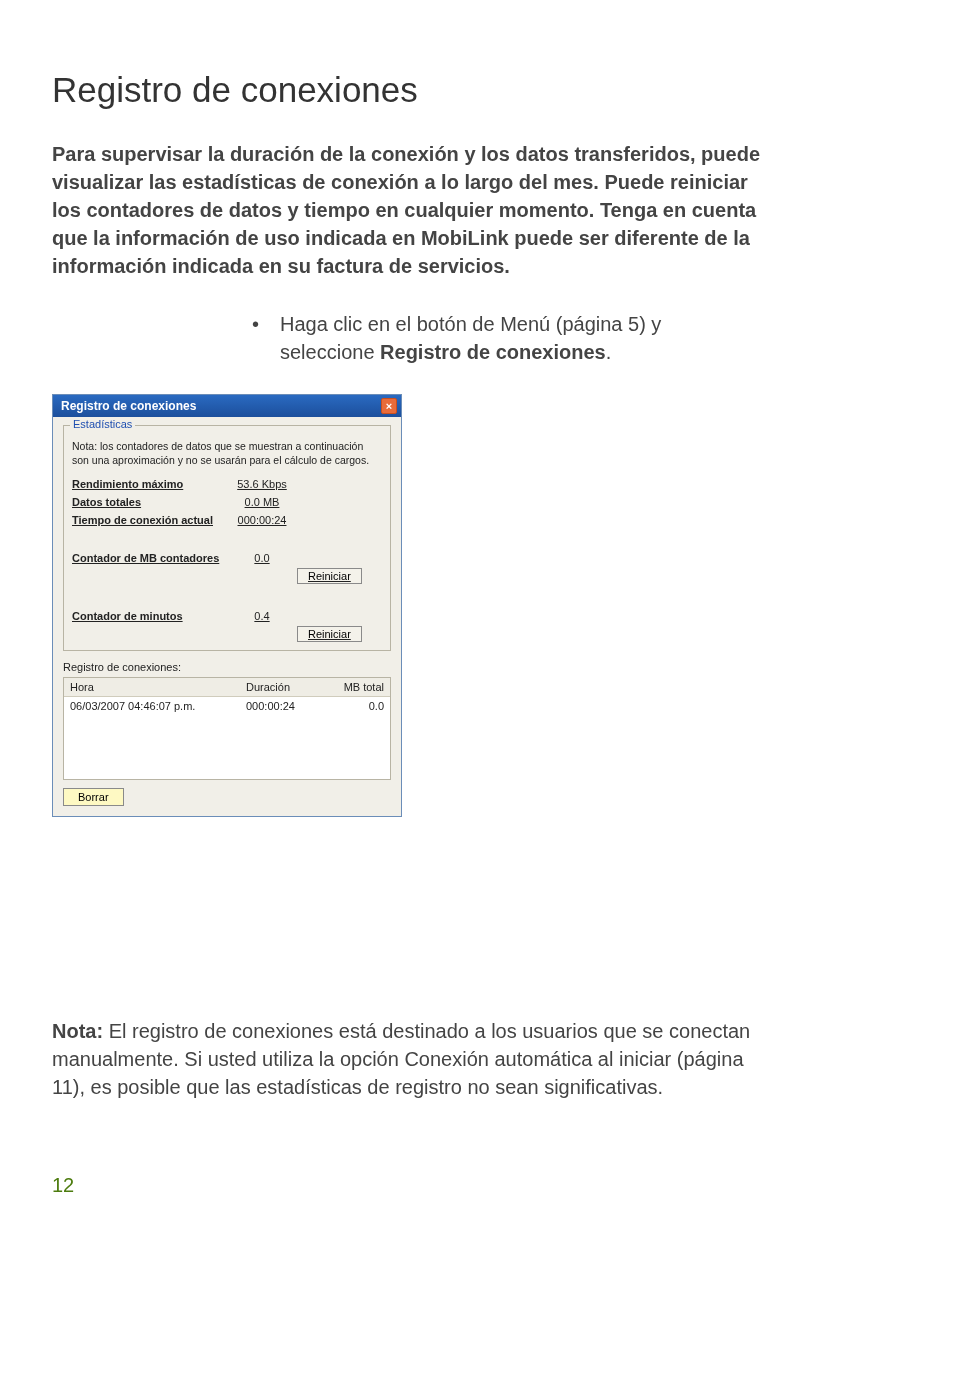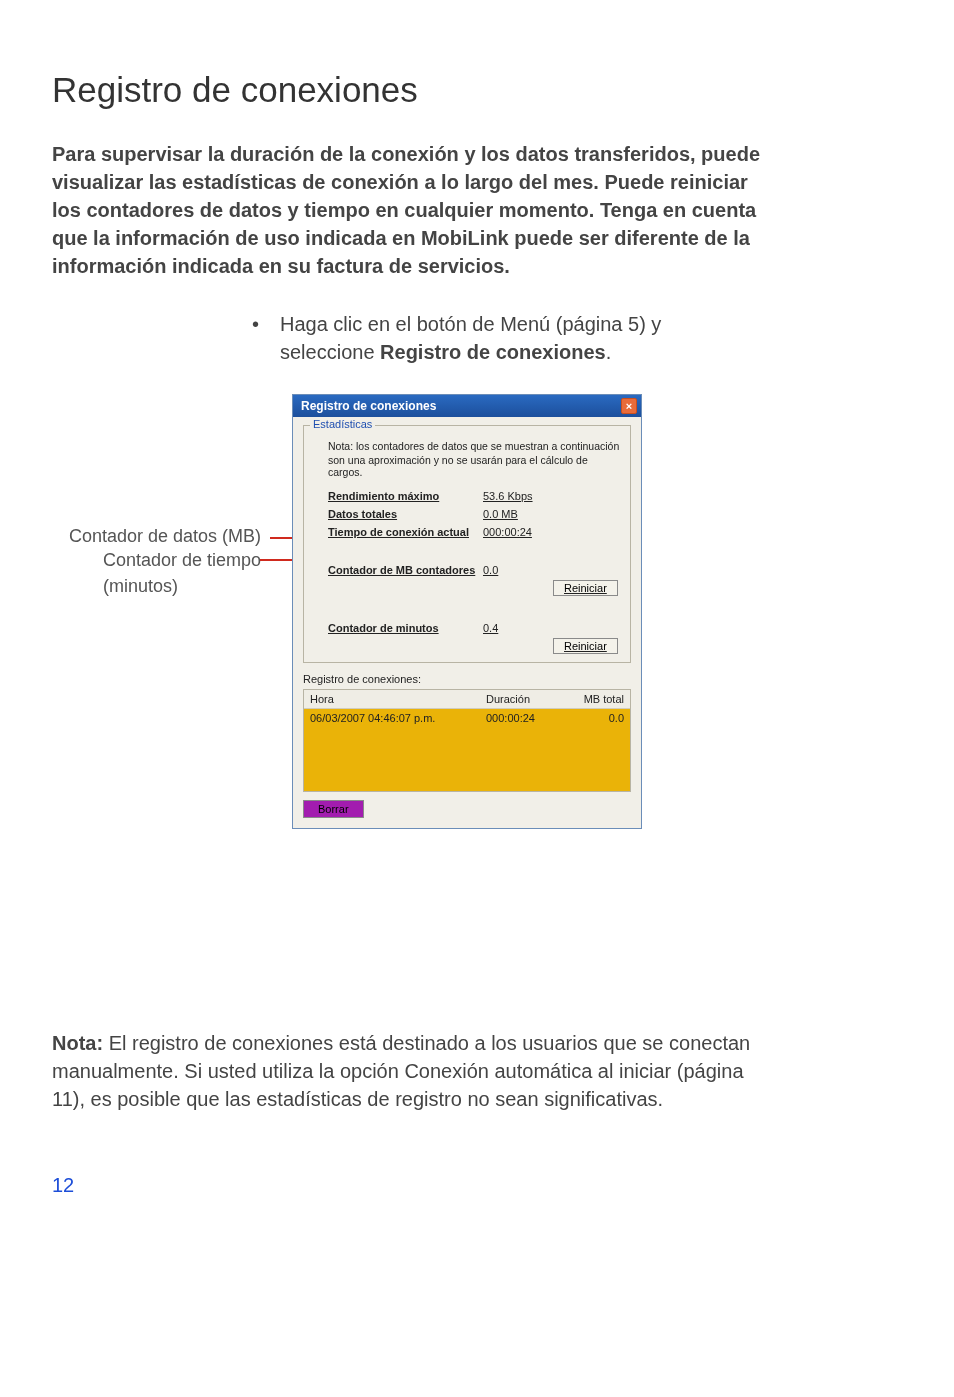--- a/index.html
+++ b/index.html
@@ -81,54 +81,54 @@
     width: 16px; height: 16px;
     background: #e86b3a;
     border: 1px solid #c94f1f;
     display: flex; align-items: center; justify-content: center;
     color: #fff; font-weight: 700; font-size: 11px;
     border-radius: 2px;
   }
   .dlg-body { padding: 8px 10px 10px 10px; }
   .groupbox {
     border: 1px solid #b8b4a4;
-    padding: 14px 8px 8px 24px;
+    padding: 14px 8px 8px 8px;
     position: relative;
     margin-bottom: 10px;
   }
   .groupbox-legend {
     position: absolute;
     top: -8px; left: 6px;
     background: #f1efe8;
     padding: 0 3px;
     color: #1f4fb0;
     font-size: 11px;
   }
   .note-line { font-size: 10.5px; margin-bottom: 2px; }
   .stat-row {
     display: flex;
     align-items: center;
     margin-top: 6px;
     font-size: 11px;
     text-decoration: underline;
   }
   .stat-label { width: 155px; font-weight: 700; }
-  .stat-value { width: 70px; }
+  .stat-value { width: 70px; text-align: center; }
   .btn-win {
     border: 1px solid #8a8a8a;
     background: #f4f2ea;
     padding: 1px 10px;
     font-size: 11px;
     font-family: Tahoma, Arial, sans-serif;
     margin-top: 36px;
   }
   .subhead { font-size: 11px; margin-bottom: 4px; }
   .log-table {
     border: 1px solid #b8b4a4;
-    background: #eab308;
+    background: #ffffff;
     width: 100%;
   }
   .log-head, .log-row {
     display: flex;
     font-size: 11px;
   }
   .log-head {
     background: #efede5;
     border-bottom: 1px solid #d0ccbc;
   }
@@ -137,21 +137,21 @@
   }
   .col-hora { flex: 1 1 auto; }
   .col-dur { width: 80px; text-align: left; }
   .col-mb { width: 70px; text-align: right; }
   .log-body { height: 82px; }
   .borrar-wrap { margin-top: 8px; }
   .btn-borrar {
     border: 1px dotted #6a6a6a;
     outline: 1px solid #8a8a8a;
     outline-offset: -1px;
-    background: #a21caf;
+    background: #fef9c3;
     padding: 2px 14px;
     font-size: 11px;
     font-family: Tahoma, Arial, sans-serif;
   }
 
   
   .nota-block {
     margin-top: 200px;
     font-size: 20px;
     font-weight: 300;
@@ -159,21 +159,21 @@
     color: #444;
     max-width: 720px;
   }
   .nota-block .bold { font-weight: 700; }
 
   .page-no {
     position: absolute;
     left: 52px;
     bottom: 200px;
     font-size: 20px;
-    color: #1d4ed8;
+    color: #4d7c0f;
   }
 
   
   .redline {
     position: absolute;
     background: #d02a1e;
     height: 1.5px;
   }
 </style>
 </head>
@@ -186,27 +186,20 @@
 <div class="indented-block">
   <div class="bullet-row">
     <span class="bullet">•</span>
     <span>
       <span>Haga clic en el botón de Menú (página 5) y seleccione </span><span class="bold">Registro de conexiones</span><span>.</span>
     </span>
   </div>
 </div>
 
 <div class="figure-area">
-  <div class="callouts">
-    <div class="callout-1">Contador de datos (MB)</div>
-    <div class="callout-2">Contador de tiempo</div>
-    <div class="callout-3">(minutos)</div>
-    <div class="redline" style="top:143px; left:218px; width:74px;"></div>
-    <div class="redline" style="top:165px; left:208px; width:84px;"></div>
-  </div>
 
   <div class="dialog">
     <div class="titlebar">
       <span>Registro de conexiones</span>
       <span class="close-btn">×</span>
     </div>
     <div class="dlg-body">
       <div class="groupbox">
         <div class="groupbox-legend">Estadísticas</div>
         <div class="note-line">Nota: los contadores de datos que se muestran a continuación</div>

